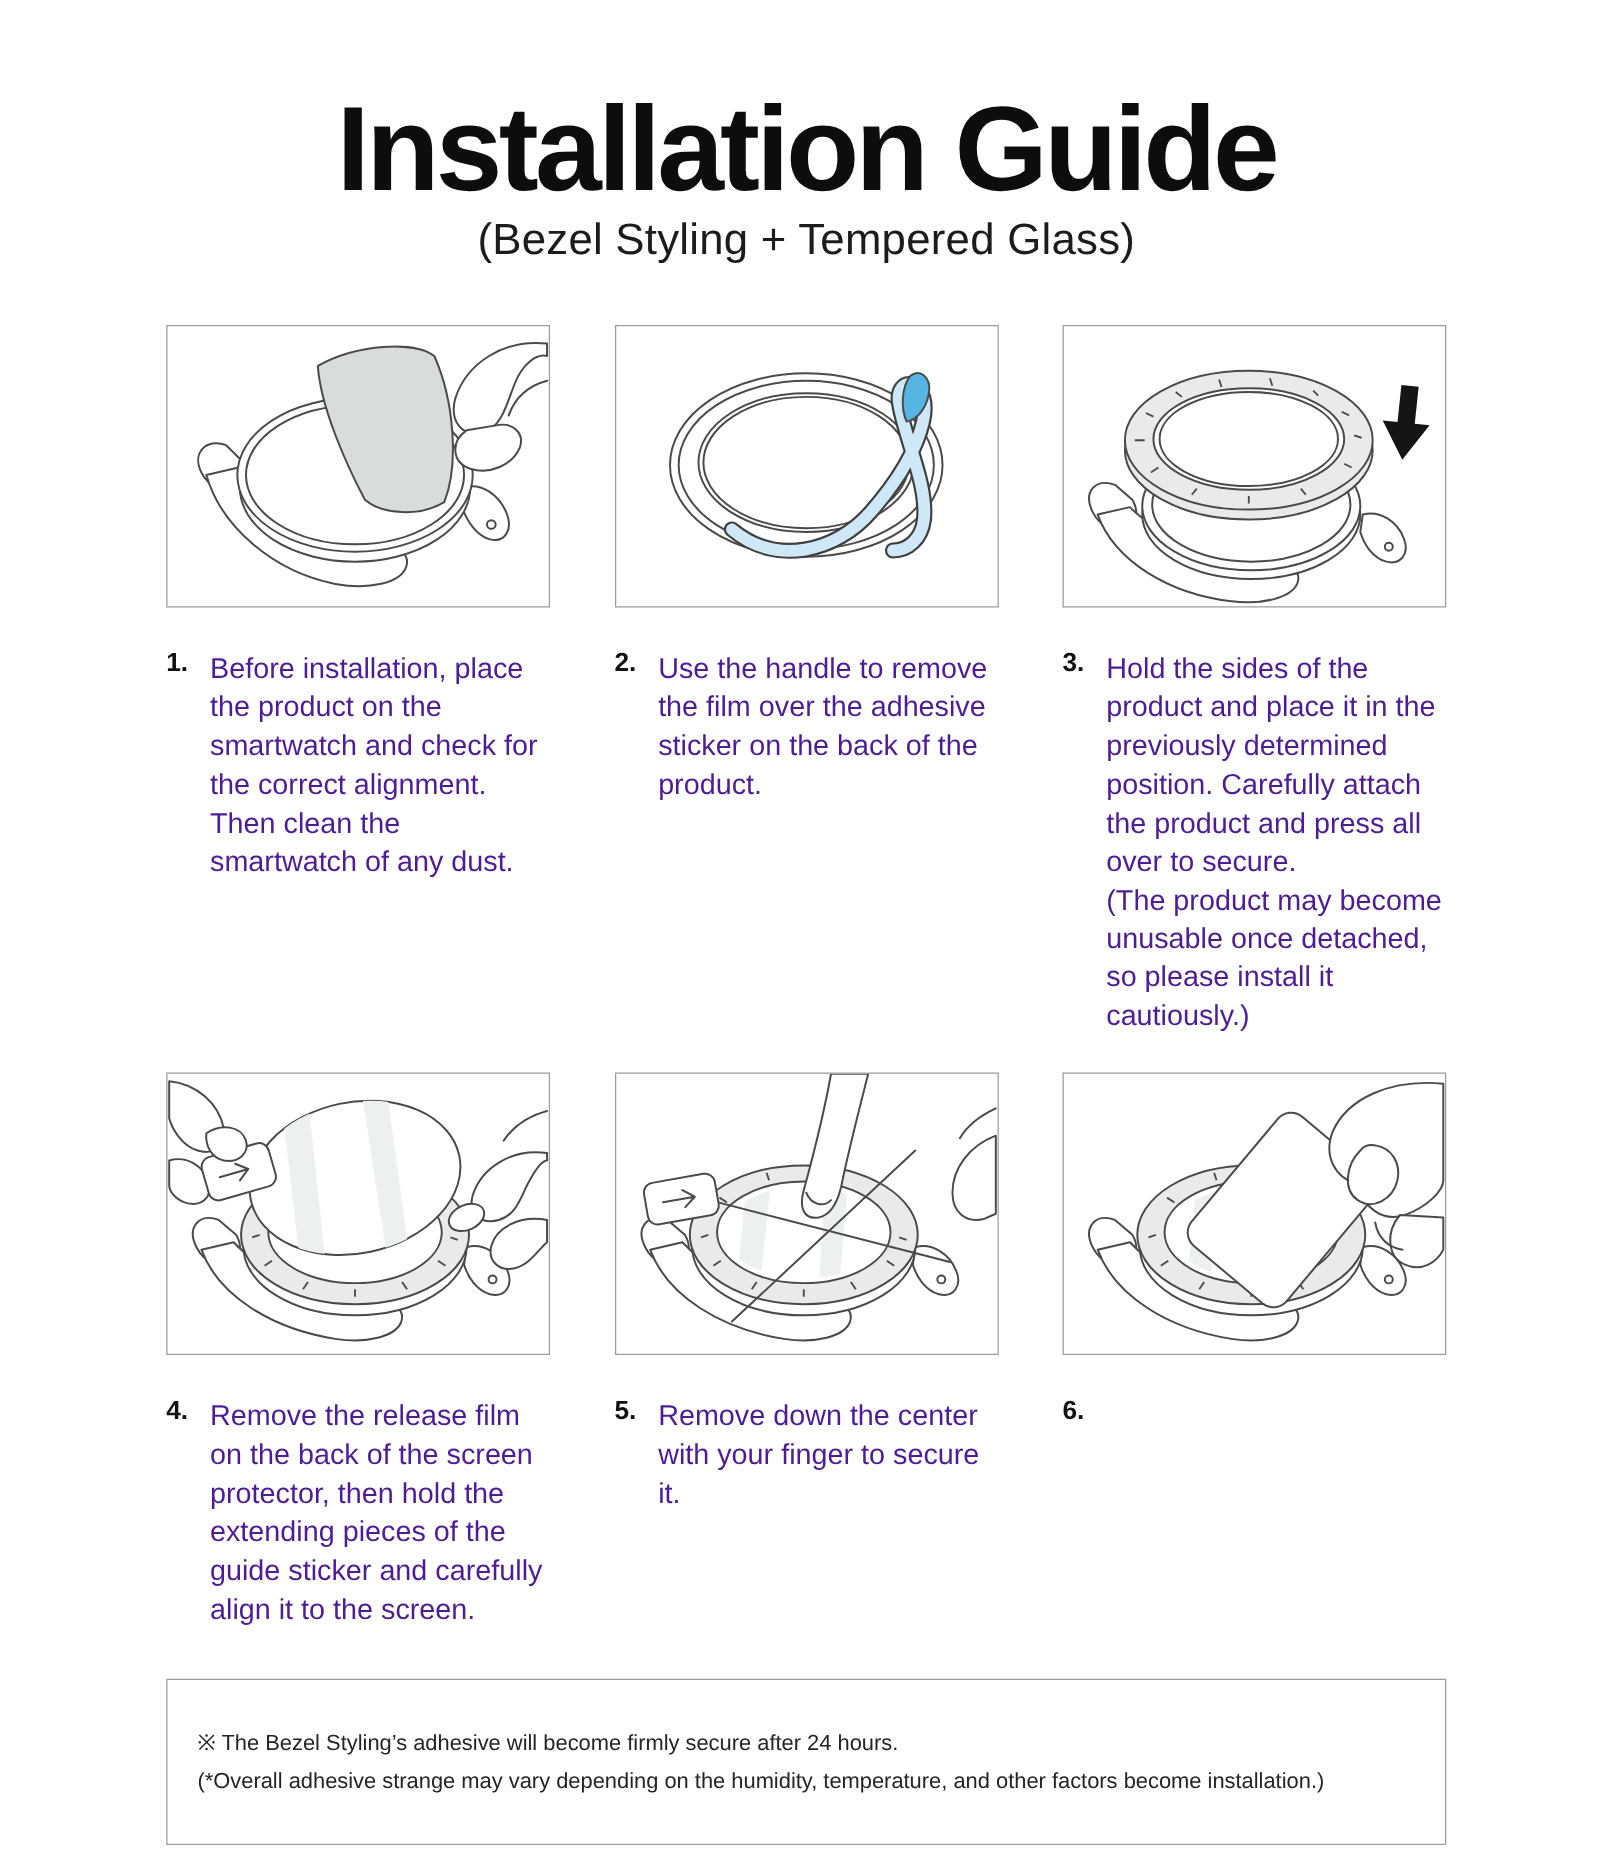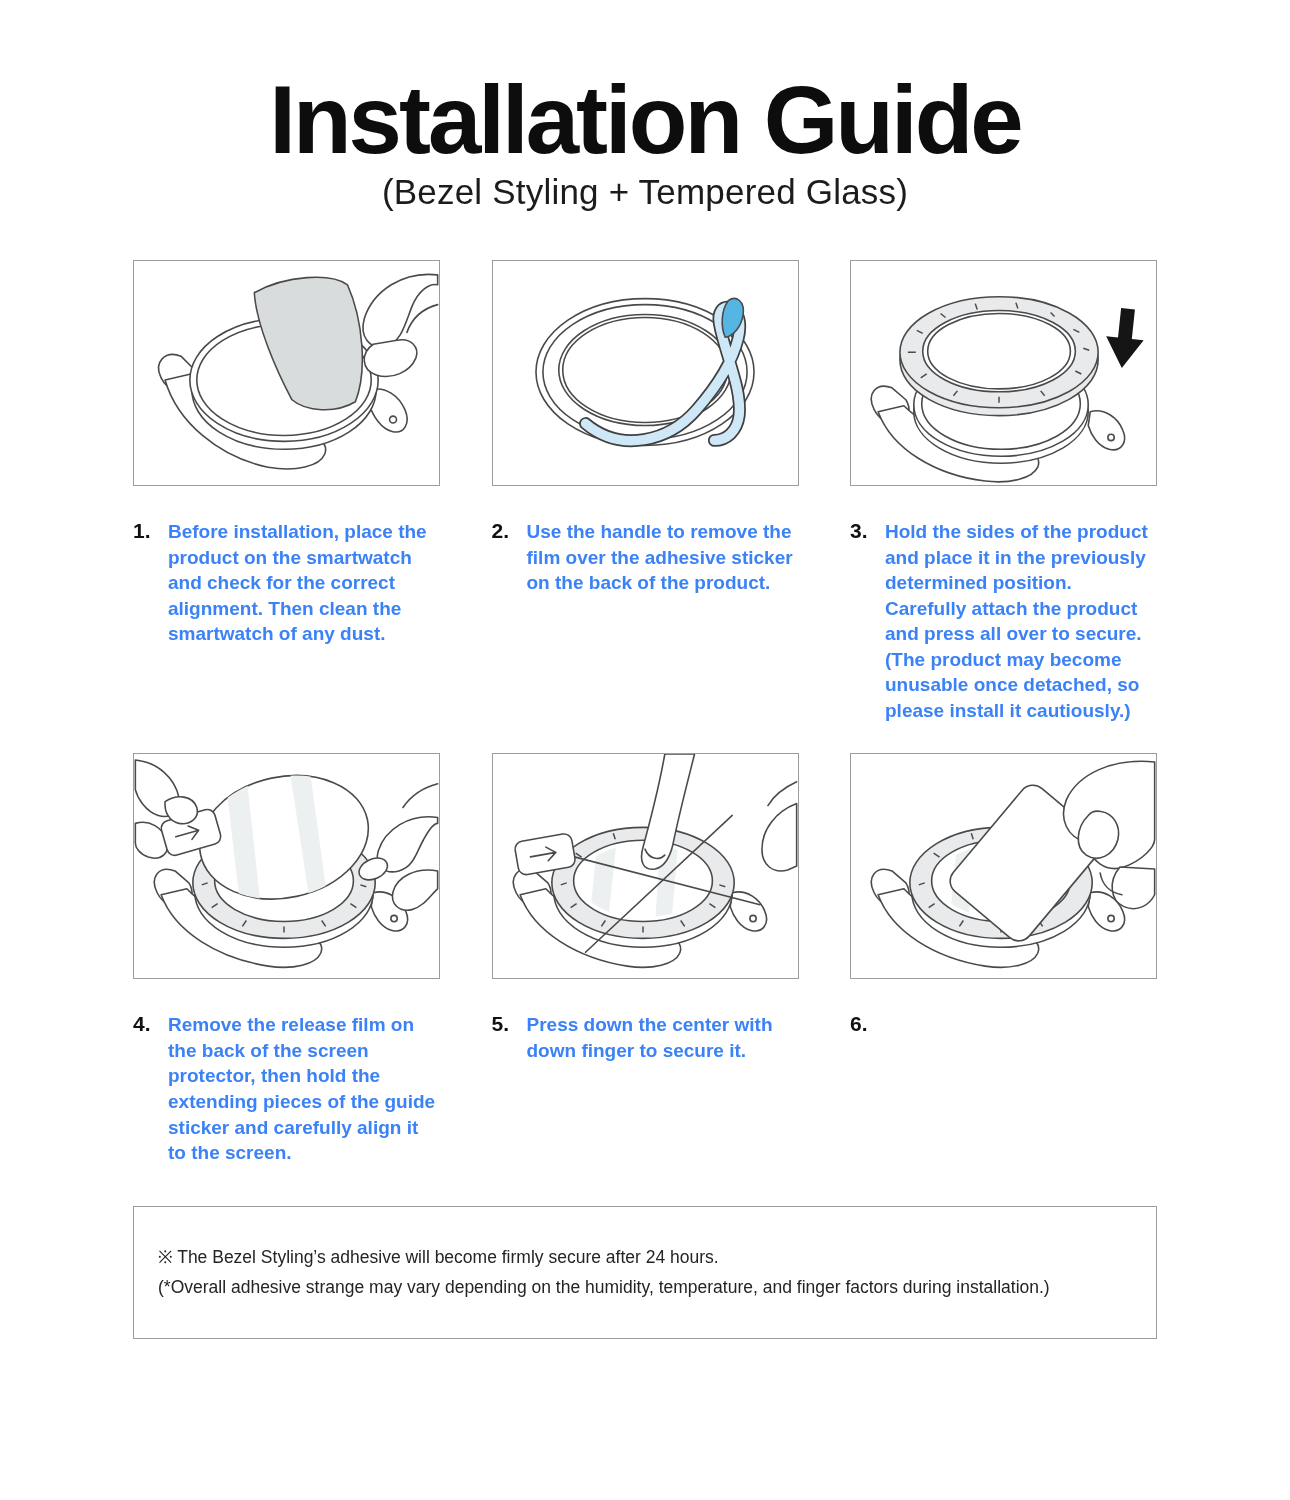--- a/index.html
+++ b/index.html
@@ -28,21 +28,21 @@
     display:grid; grid-template-columns:repeat(3,307px);
     justify-content:space-between; row-gap:30px;
   }
   .figure {
     width:307px; height:226px; border:1px solid #9c9c9c;
     background:#fff; overflow:hidden;
   }
   .figure svg { display:block; width:100%; height:100%; }
   .caption { margin-top:32px; display:flex; gap:11px; padding-right:2px; }
   .num { font-weight:700; font-size:21px; color:#111; line-height:1.2; min-width:24px; }
-  .txt { font-size:19px; line-height:1.345; color:#3b82f6; white-space:pre-line; padding-top:1px;font-weight:bold; }
+  .txt { font-size:23px; line-height:1.345; color:#4c1d95; white-space:pre-line; padding-top:1px; }
 
   
   .note-box {
     width:1024px; margin:40px auto 0;
     border:1px solid #9c9c9c; background:#fff;
     padding:35px 24px 36px;
   }
   .note-box p { font-size:17.5px; line-height:1.72; color:#242424; }
 
   
@@ -229,21 +229,21 @@
             <path class="s n" d="M152,96 C156,106 166,108 172,102"></path>
           </g>
           <g>
             <path class="s w" d="M305,50 C284,58 270,76 270,96 C270,112 281,121 296,117 L305,113 Z"></path>
             <path class="s n" d="M305,28 C292,34 282,42 276,52"></path>
           </g>
         </svg>
       </div>
       <div class="caption">
         <span class="num">5.</span>
-        <p class="txt">Press down the center with down finger to secure it.</p>
+        <p class="txt">Remove down the center with your finger to secure it.</p>
       </div>
     </section>
 
     <section class="step">
       <div class="figure">
         <svg viewBox="0 0 305 226">
           <defs>
             <clipPath id="face6">
                 <ellipse cx="150" cy="128" rx="64" ry="37"></ellipse>
               </clipPath>
@@ -272,16 +272,16 @@
       </div>
       <div class="caption">
         <span class="num">6.</span>
       </div>
     </section>
 
   </main>
 
   <footer class="note-box">
     <p>※ The Bezel Styling’s adhesive will become firmly secure after 24 hours.</p>
-    <p>(*Overall adhesive strange may vary depending on the humidity, temperature, and finger factors during installation.)</p>
+    <p>(*Overall adhesive strange may vary depending on the humidity, temperature, and other factors become installation.)</p>
   </footer>
 
 </div>
 
 </body></html>

